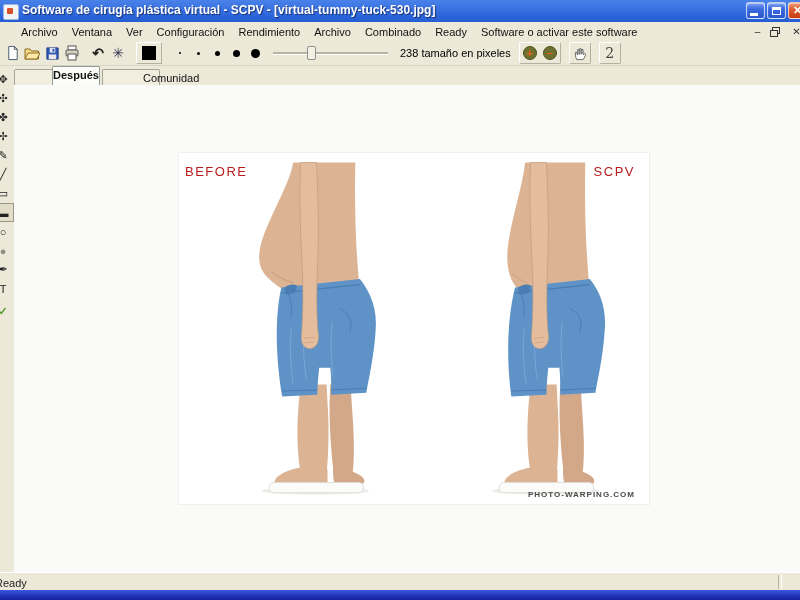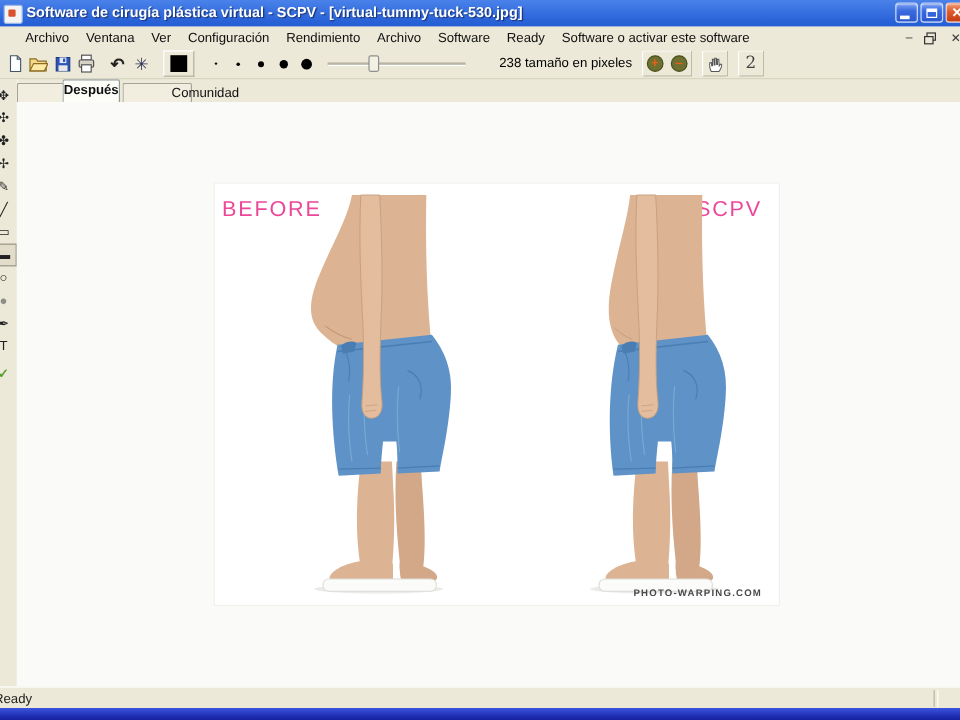--- a/index.html
+++ b/index.html
@@ -34,21 +34,21 @@
   .t-glyph{font-size:14px;color:#222;line-height:1;}
   .swatch-btn{width:24px;height:20px;margin:0 2px;border:1px solid;border-color:#fff #b5b19e #b5b19e #fff;background:#ece9d8;
     display:flex;align-items:center;justify-content:center;flex:0 0 auto;}
   .swatch{width:14px;height:14px;background:#000;}
   .dot-btn{width:19px;height:20px;display:flex;align-items:center;justify-content:center;flex:0 0 auto;}
   .dot{background:#000;border-radius:50%;display:block;}
   .d1{width:2px;height:2px;} .d2{width:3px;height:3px;} .d3{width:5px;height:5px;} .d4{width:7px;height:7px;} .d5{width:9px;height:9px;}
   .slider{position:relative;width:115px;height:20px;margin-left:8px;flex:0 0 auto;}
   .slider .track{position:absolute;left:0;top:9px;width:115px;height:2px;background:#b9b5a2;border-bottom:1px solid #fff;}
   .slider .thumb{position:absolute;left:34px;top:3px;width:9px;height:14px;background:#f3f1e4;border:1px solid #8e8f8f;border-radius:2px;box-sizing:border-box;}
-  .size-text{font-size:11px;color:#000;margin-left:28px;white-space:nowrap;flex:0 0 auto;}
+  .size-text{font-size:11px;color:#000;margin-left:12px;white-space:nowrap;flex:0 0 auto;}
   .grp{display:flex;border:1px solid;border-color:#fff #b5b19e #b5b19e #fff;border-radius:2px;margin-left:8px;flex:0 0 auto;}
   .zoom-circle{width:14px;height:14px;border-radius:50%;background:#6d7030;border:1px solid #4c501c;
     color:#e8601c;font-size:11px;font-weight:bold;display:flex;align-items:center;justify-content:center;line-height:1;box-sizing:border-box;}
   .tool2{font-family:"DejaVu Serif",serif;font-size:14px;color:#444;}
 
   
   .tabrow{position:absolute;left:14px;top:66px;height:19px;}
   .tab{position:absolute;box-sizing:border-box;font-size:11px;color:#111;text-align:center;
     border:1px solid #a7a297;border-bottom:none;border-radius:2px 2px 0 0;background:#f1eee0;padding-top:2px;}
   .tab.inactive{top:3px;height:16px;padding-left:40px;}
@@ -58,21 +58,21 @@
   .sidestrip{position:absolute;left:0;top:66px;width:14px;height:506px;background:#ece9d8;overflow:hidden;border-right:1px solid #f6f4ea;}
   .side-btn{width:22px;height:19px;margin-left:-8px;display:flex;align-items:center;justify-content:center;
     font-size:11px;color:#222;box-sizing:border-box;}
   .side-btn.pressed{background:#e2ddc9;border:1px solid #9a968a;}
   .side-btn.green{color:#5a9e2f;font-weight:bold;}
   .side-btn.gray{color:#8e8e86;}
 
   
   .content{position:absolute;left:14px;top:85px;width:786px;height:487px;background:#fafaf8;}
   .photo{position:absolute;left:164px;top:67px;width:472px;height:353px;background:#ffffff;border:1px solid #f0f0ed;box-sizing:border-box;}
-  .lbl{position:absolute;top:11px;font-size:18px;color:#ec4899;letter-spacing:1.5px;}
+  .lbl{position:absolute;top:11px;font-size:13px;color:#b91c1c;letter-spacing:1.5px;}
   .lbl.before{left:6px;}
   .lbl.after{right:14px;}
   .watermark{position:absolute;right:14px;bottom:5px;font-size:8px;font-weight:bold;color:#4a4a4a;letter-spacing:1px;}
   .fig{position:absolute;top:6px;width:185px;height:340px;}
   .fig.before{left:44px;}
   .fig.after{left:274px;}
 
   
   .statusbar{position:absolute;left:0;top:572px;width:800px;height:18px;background:#ece9d8;border-top:1px solid #ffffff;overflow:hidden;}
   .status-text{display:inline-block;margin-left:-5px;margin-top:2px;font-size:11px;color:#222;}
@@ -100,21 +100,21 @@
       </span>
   </div>
 
   <div class="menubar">
     <span class="menu-item">Archivo</span>
     <span class="menu-item">Ventana</span>
     <span class="menu-item">Ver</span>
     <span class="menu-item">Configuración</span>
     <span class="menu-item">Rendimiento</span>
     <span class="menu-item">Archivo</span>
-    <span class="menu-item">Software</span>
+    <span class="menu-item">Combinado</span>
     <span class="menu-item">Ready</span>
     <span class="menu-item">Software o activar este software</span>
   </div>
   <span class="mdi-btn" style="left:750px;">
       <span>–</span>
     </span>
   <span class="mdi-btn" style="left:767px;">
     <svg width="12" height="12" viewBox="0 0 12 12">
         <rect x="3.5" y="1.5" width="7" height="6" fill="none" stroke="#333"></rect>
         <rect x="1.5" y="4.5" width="7" height="6" fill="#ece9d8" stroke="#333"></rect>

